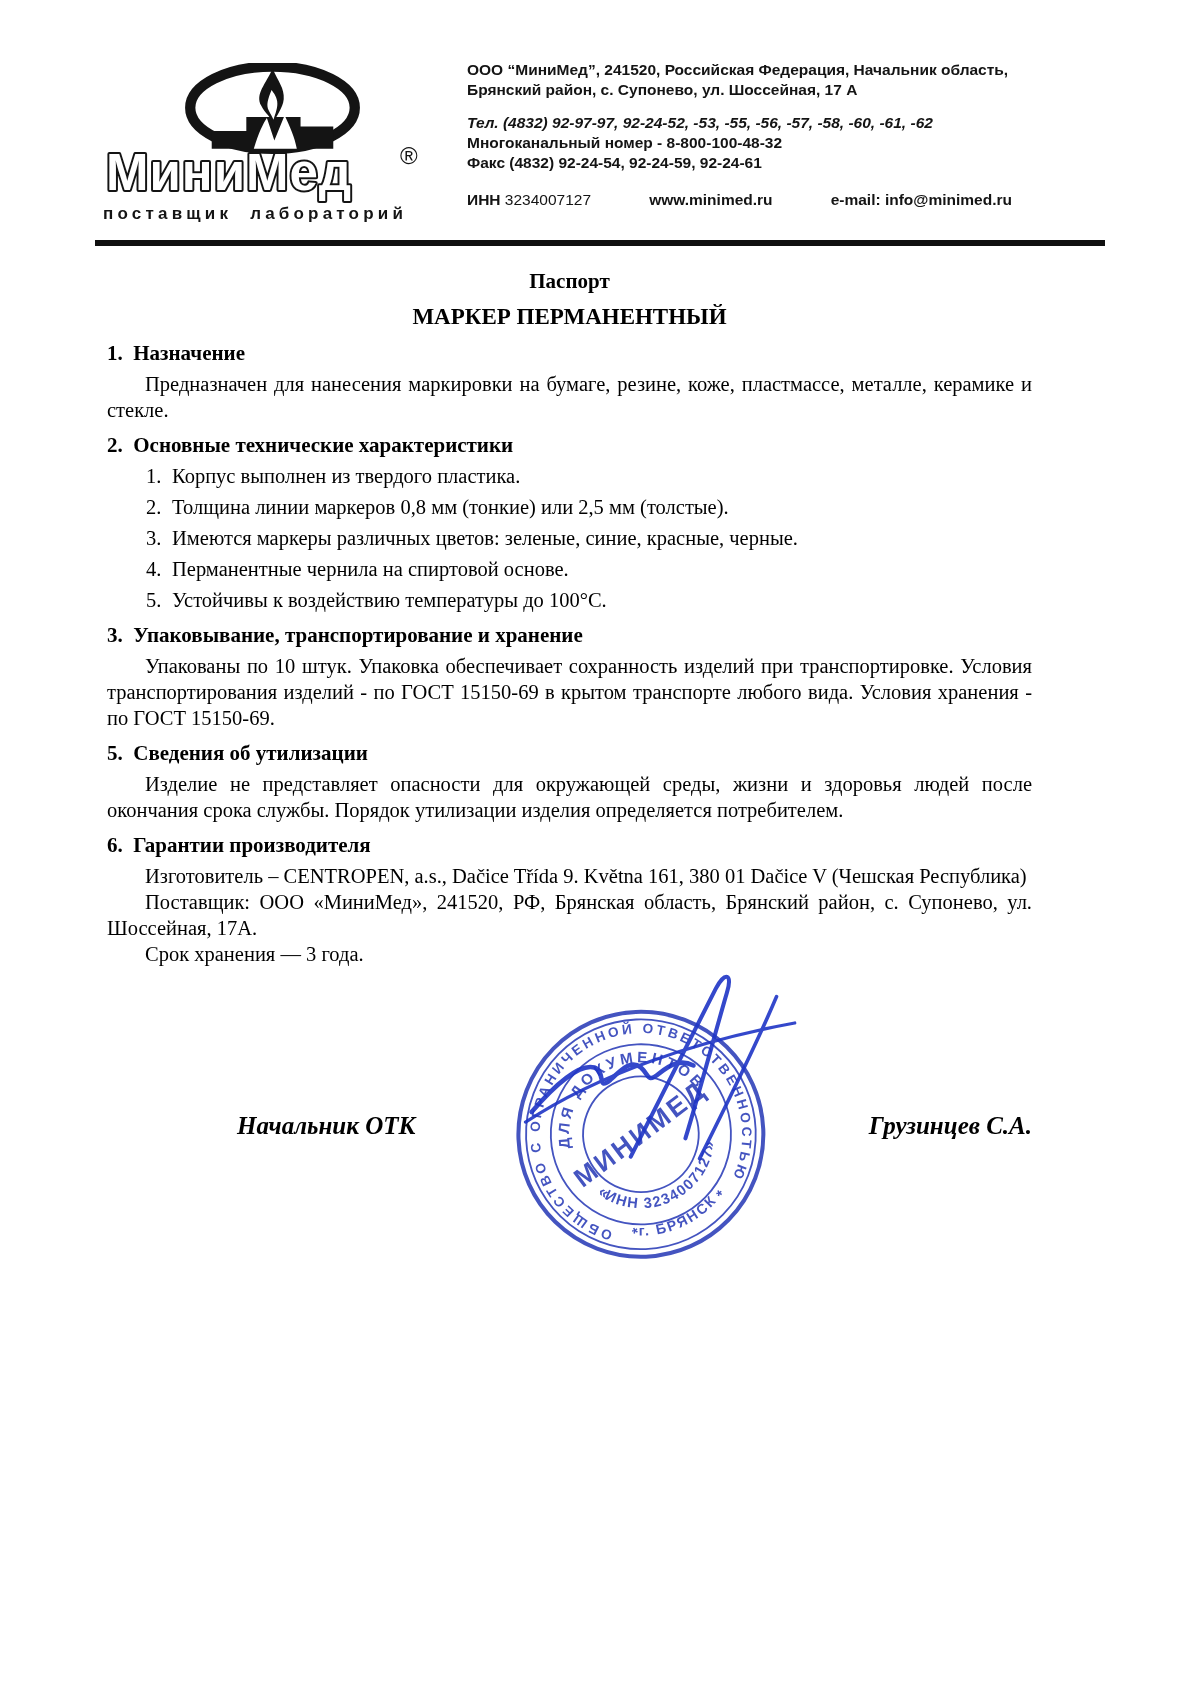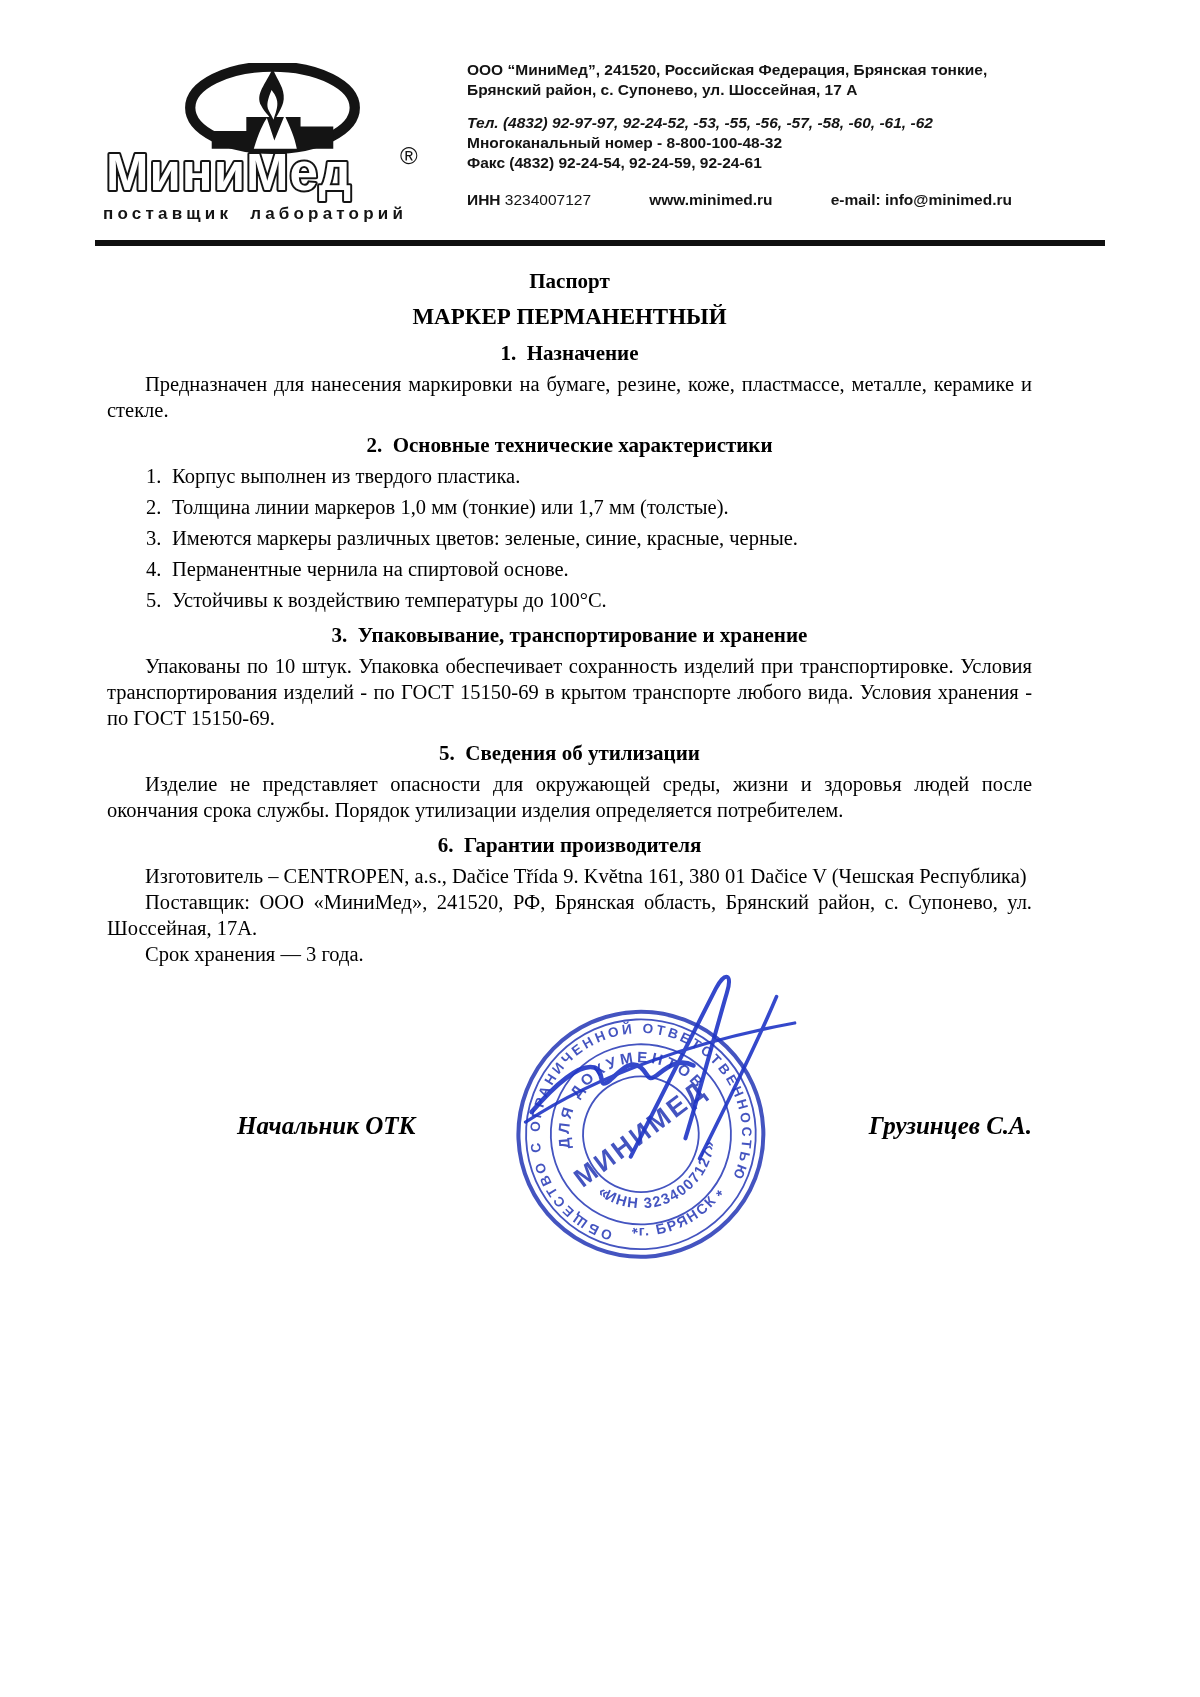--- a/index.html
+++ b/index.html
@@ -14,21 +14,21 @@
   .inn-num{font-weight:normal;}
   .rule{left:95px;top:240px;width:1010px;height:6px;background:#101010;}
 
   .brand-tagline{left:103px;top:204px;width:310px;font-family:"Liberation Sans",sans-serif;
                  font-weight:bold;font-size:17px;letter-spacing:4.2px;word-spacing:9px;color:#141414;}
 
   
   .doc{left:107px;top:260px;width:925px;font-size:20.5px;line-height:26px;text-align:justify;}
   .doc-title{text-align:center;font-weight:bold;font-size:21px;margin:8px 0 0;}
   .product-title{text-align:center;font-weight:bold;font-size:23px;line-height:28px;margin:9px 0 0;}
-  .sec-h{text-align:center;font-weight:bold;font-size:21px;line-height:26px;margin:9px 0 5px;white-space:pre-wrap;}
+  .sec-h{text-align:left;font-weight:bold;font-size:21px;line-height:26px;margin:9px 0 5px;white-space:pre-wrap;}
   .doc p{margin:0;text-indent:38px;}
   .olist{margin:2px 0 0;}
   .olist .li{display:flex;margin-bottom:5px;}
   .olist .num{flex:0 0 65px;padding-left:39px;box-sizing:border-box;}
   .olist .txt{flex:1;text-align:left;}
 
   
   .sigrow{left:107px;top:1112px;width:925px;display:flex;justify-content:space-between;
           font-weight:bold;font-size:25px;font-style:italic;}
   .sigrow .left{margin-left:130px;}
@@ -51,21 +51,21 @@
   </svg>
 
   <svg class="abs" style="left:100px;top:142px;" width="340" height="64" viewBox="0 0 340 64">
     <text x="6" y="48" font-family="Liberation Sans, sans-serif" font-weight="bold" font-size="51" letter-spacing="1" fill="#ffffff" stroke="#141414" stroke-width="4" paint-order="stroke" stroke-linejoin="round">МиниМед</text>
     <text x="300" y="22" font-family="Liberation Sans, sans-serif" font-size="24" fill="#141414">®</text>
   </svg>
 
   <div class="abs brand-tagline">поставщик лабораторий</div>
 
   <div class="abs contact">
-    <div>ООО “МиниМед”, 241520, Российская Федерация, Брянская тонкие,</div>
+    <div>ООО “МиниМед”, 241520, Российская Федерация, Начальник область,</div>
     <div>Брянский район, с. Супонево, ул. Шоссейная, 17 А</div>
     <div class="gap">Тел. (4832) 92-97-97, 92-24-52, -53, -55, -56, -57, -58, -60, -61, -62</div>
     <div>Многоканальный номер - 8-800-100-48-32</div>
     <div>Факс (4832) 92-24-54, 92-24-59, 92-24-61</div>
     <div class="bottomrow">
       <span>
         <span>ИНН</span>
         <span class="inn-num">3234007127</span>
       </span>
       <span>www.minimed.ru</span>
@@ -88,21 +88,21 @@
   <p>Предназначен для нанесения маркировки на бумаге, резине, коже, пластмассе, металле, керамике и стекле.</p>
 
   <div class="sec-h">2.  Основные технические характеристики</div>
   <div class="olist">
     <div class="li">
       <span class="num">1.</span>
       <span class="txt">Корпус выполнен из твердого пластика.</span>
     </div>
     <div class="li">
       <span class="num">2.</span>
-      <span class="txt">Толщина линии маркеров 1,0 мм (тонкие) или 1,7 мм (толстые).</span>
+      <span class="txt">Толщина линии маркеров 0,8 мм (тонкие) или 2,5 мм (толстые).</span>
     </div>
     <div class="li">
       <span class="num">3.</span>
       <span class="txt">Имеются маркеры различных цветов: зеленые, синие, красные, черные.</span>
     </div>
     <div class="li">
       <span class="num">4.</span>
       <span class="txt">Перманентные чернила на спиртовой основе.</span>
     </div>
     <div class="li">

